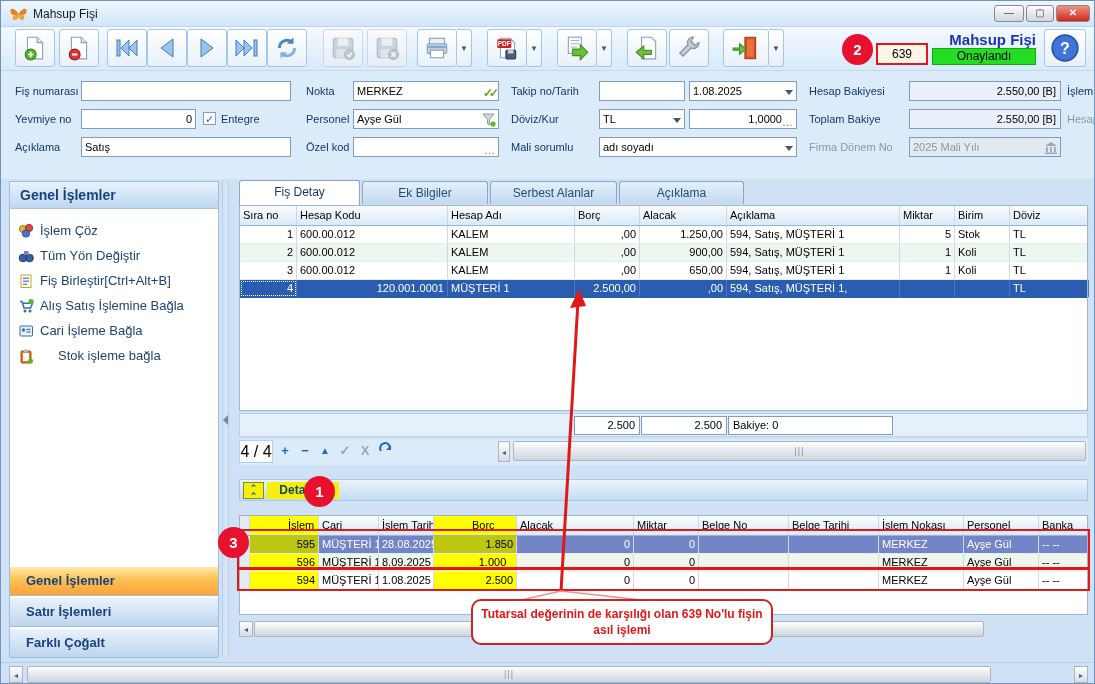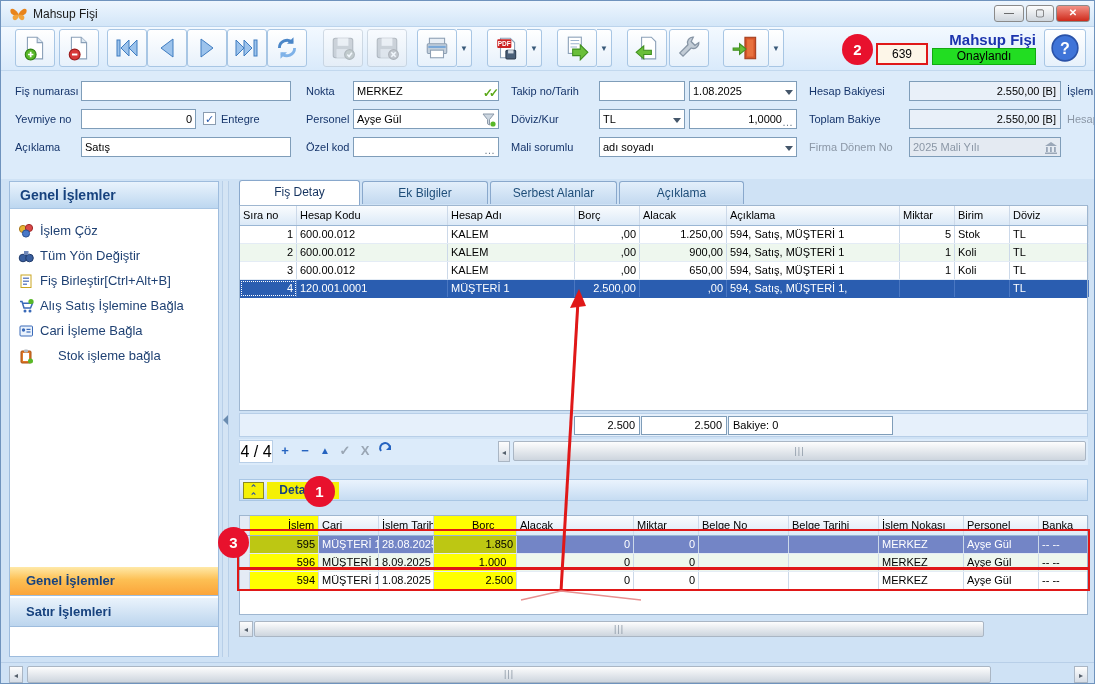--- a/index.html
+++ b/index.html
@@ -363,20 +363,21 @@
             <rect x="3" y="3" width="10" height="12" rx="1" fill="#e07828" stroke="#a85010"></rect>
             <rect x="5" y="5" width="6" height="8" fill="#fff"></rect>
             <rect x="6" y="1.5" width="4" height="3" rx="1" fill="#b0b8c0"></rect>
             <circle cx="12.5" cy="13" r="2.5" fill="#58b828"></circle>
           </svg>
           <span>Stok işleme bağla</span>
         </div>
       </div>
     <div class="sb-btn sb-btn-active abs" style="top:384px">Genel İşlemler</div>
     <div class="sb-btn abs" style="top:415px">Satır İşlemleri</div>
+    <div class="sb-btn abs" style="top:446px">Farklı Çoğalt</div>
   </div>
   <div id="splitter" class="abs"></div>
   <div id="splitter-arrow" class="abs"></div>
 
   <div class="tab tab-active abs" style="left:238px;width:121px">Fiş Detay</div>
   <div class="tab abs" style="left:361px;width:126px">Ek Bilgiler</div>
   <div class="tab abs" style="left:489px;width:127px">Serbest Alanlar</div>
   <div class="tab abs" style="left:618px;width:125px">Açıklama</div>
 
   <div id="mg-wrap" class="abs">
@@ -420,21 +421,21 @@
           <div class="gc" style="width: 127px; text-align: left;">KALEM</div>
           <div class="gc" style="width: 65px; text-align: right;">,00</div>
           <div class="gc" style="width: 87px; text-align: right;">650,00</div>
           <div class="gc" style="width: 173px; text-align: left;">594, Satış, MÜŞTERİ 1</div>
           <div class="gc" style="width: 55px; text-align: right;">1</div>
           <div class="gc" style="width: 55px; text-align: left;">Koli</div>
           <div class="gc" style="width: 79px; text-align: left;">TL</div>
         </div>
         <div class="grow sel">
           <div class="gc" style="width: 57px; text-align: right;">4</div>
-          <div class="gc" style="width: 151px; text-align: left;">120.001.0001</div>
+          <div class="gc" style="width: 151px; text-align: right;">120.001.0001</div>
           <div class="gc" style="width: 127px; text-align: left;">MÜŞTERİ 1</div>
           <div class="gc" style="width: 65px; text-align: right;">2.500,00</div>
           <div class="gc" style="width: 87px; text-align: right;">,00</div>
           <div class="gc" style="width: 173px; text-align: left;">594, Satış, MÜŞTERİ 1,</div>
           <div class="gc" style="width: 55px; text-align: right;"></div>
           <div class="gc" style="width: 55px; text-align: left;"></div>
           <div class="gc" style="width: 79px; text-align: left;">TL</div>
         </div>
       </div>
   </div>
@@ -532,20 +533,21 @@
   </div>
 
   <div class="scroll-arrow abs" style="left:238px;top:620px;width:14px;height:16px;line-height:16px">◂</div>
   <div class="hscroll abs" style="left:253px;top:620px;width:730px;height:16px">
       <div class="grip" style="line-height:14px">|||</div>
     </div>
 
   <div class="ann-rect abs" style="left:236px;top:528px;width:853px;height:41px"></div>
   <div class="ann-rect abs" style="left:236px;top:566px;width:853px;height:24px"></div>
   <div class="ann-circle abs" style="left:217px;top:526px">3</div>
+  <div id="callout" class="abs">Tutarsal değerinin de karşılığı olan 639 No'lu fişin asıl işlemi</div>
   <svg class="abs" style="left:0;top:0;pointer-events:none;z-index:50" width="1095" height="684">
     <line x1="560" y1="590" x2="577" y2="300" stroke="#e01818" stroke-width="3"></line>
     <polygon points="578,288 569,307 585,305" fill="#e01818"></polygon>
     <path d="M520 599 560 590 M640 599 560 590" stroke="#e89090" stroke-width="1.5" fill="none"></path>
   </svg>
 
   <div id="bottom-scroll" class="abs">
     <div class="scroll-arrow abs" style="left:8px;top:3px;width:14px;height:17px;line-height:17px">◂</div>
     <div class="hscroll abs" style="left:26px;top:3px;width:964px;height:17px">
         <div class="grip" style="line-height:15px">|||</div>

